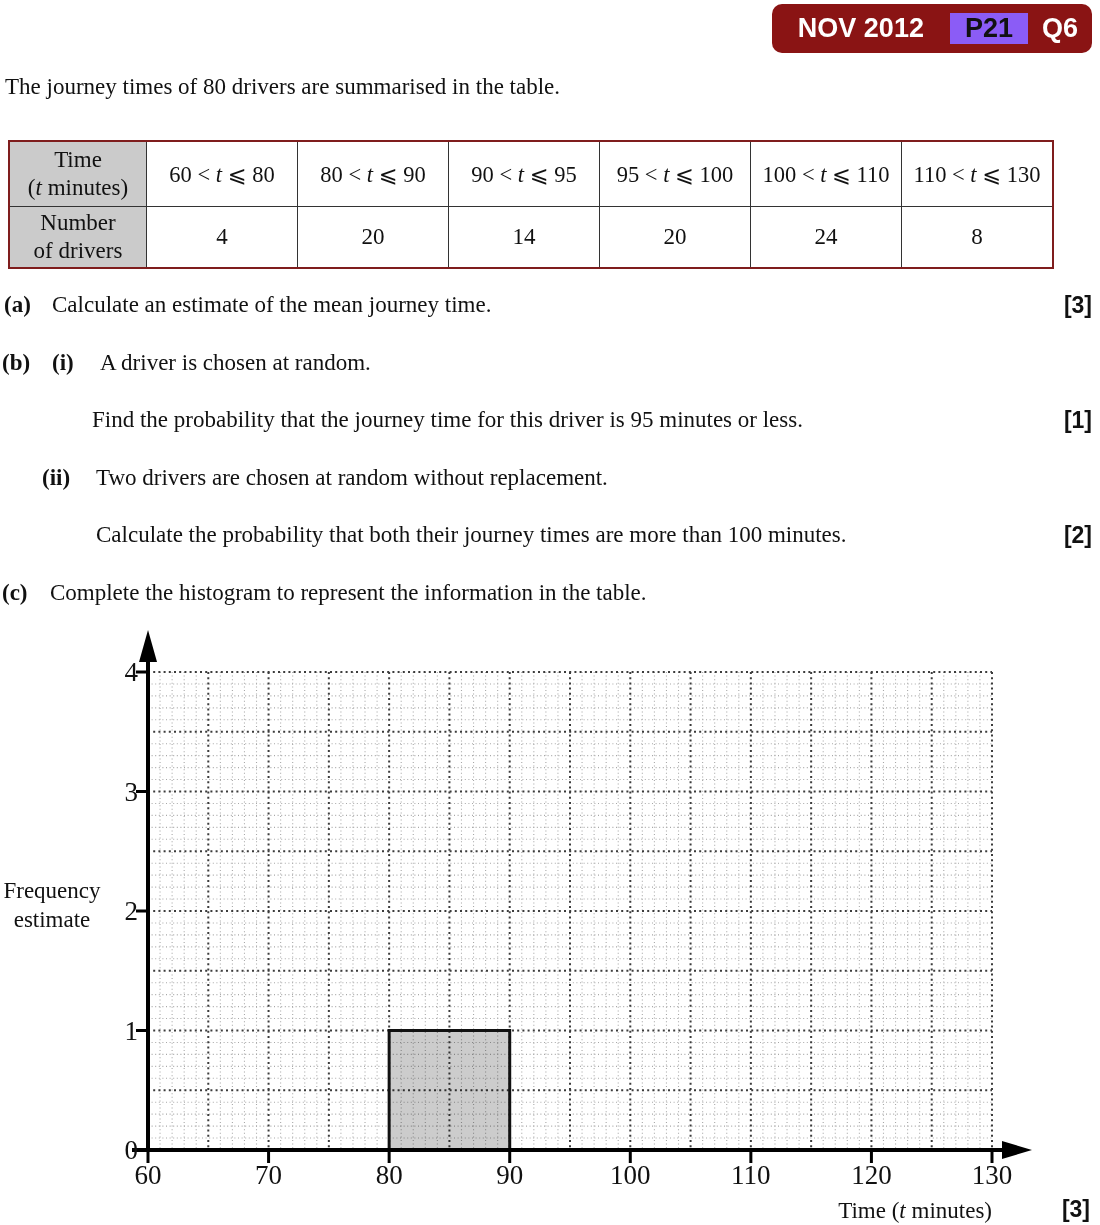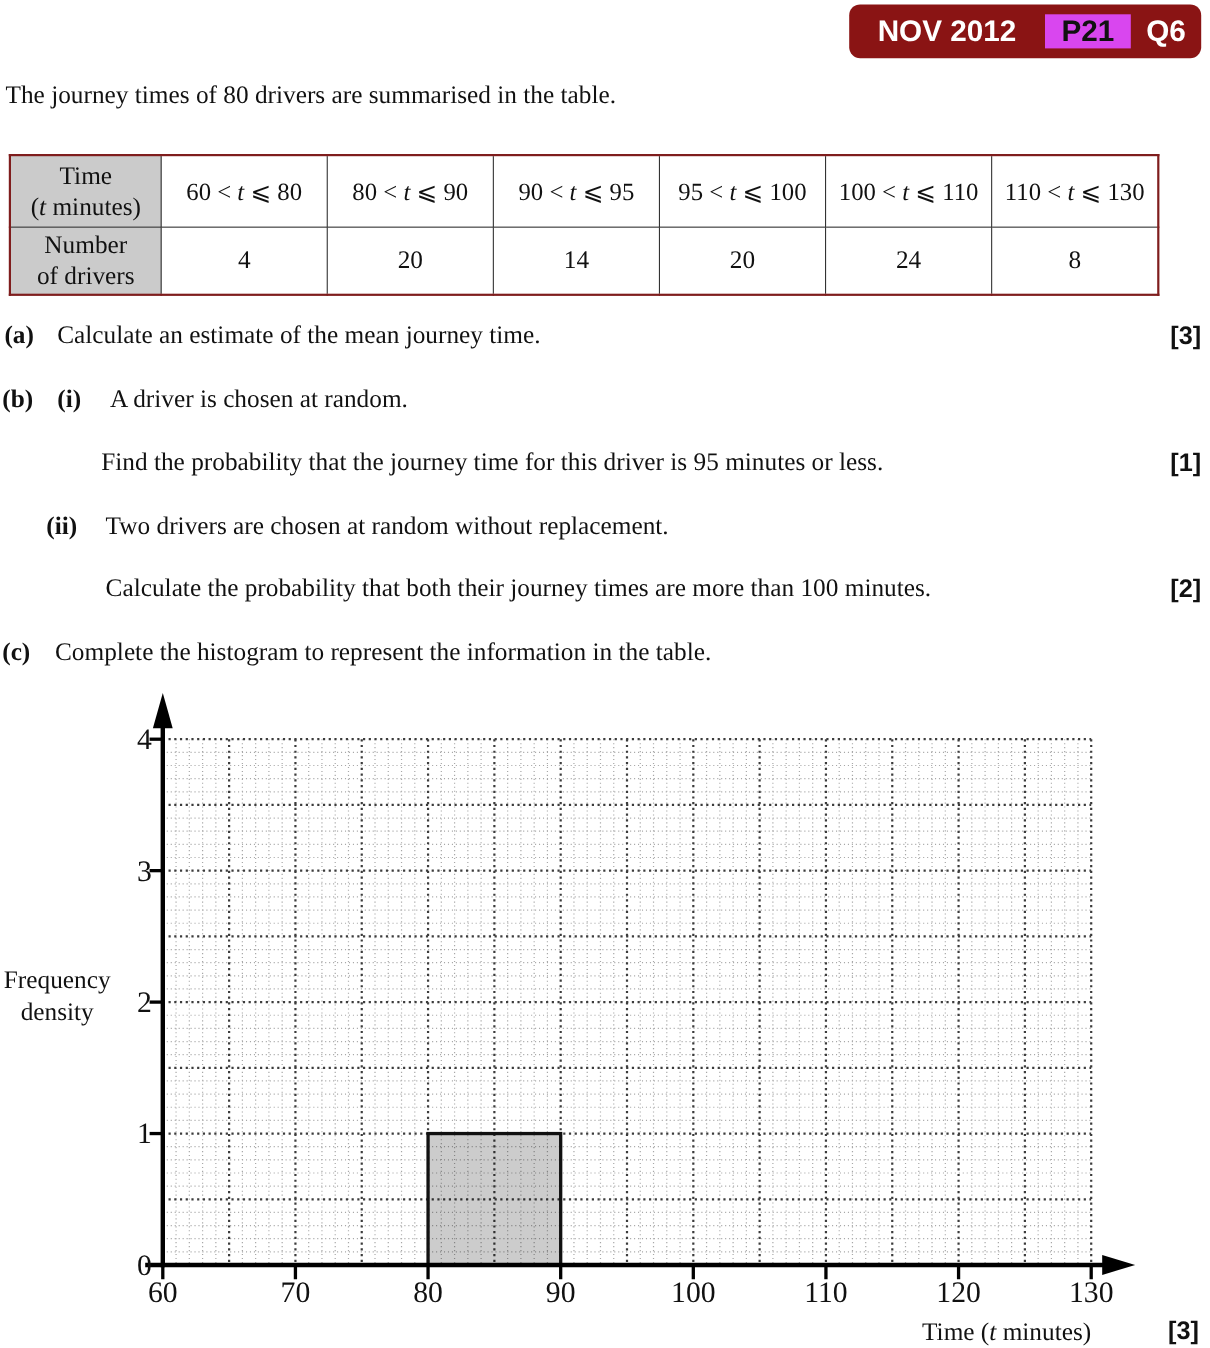--- a/index.html
+++ b/index.html
@@ -8,21 +8,21 @@
     font-family:"Liberation Serif","DejaVu Serif",serif;color:#111;overflow:hidden;
   }
   
   .badge{
     position:absolute;top:4px;right:8px;height:49px;display:flex;align-items:center;
     background:#8a1414;border-radius:10px;overflow:hidden;
     font-family:"Liberation Sans","DejaVu Sans",sans-serif;font-weight:bold;font-size:27px;
   }
   .badge .seg{display:flex;align-items:center;justify-content:center}
   .badge .session{color:#fff;padding:0 26px}
-  .badge .paper{background:#d946ef;color:#111;padding:0 15px}
+  .badge .paper{background:#8b5cf6;color:#111;padding:0 15px}
   .badge .question{color:#fff;padding:0 14px}
   
   .intro{position:absolute;top:74px;left:5px;font-size:23px;white-space:nowrap}
   
   table.freq{position:absolute;top:140px;left:8px;border-collapse:collapse;table-layout:fixed;border:2px solid #7f1d1d}
   table.freq th,table.freq td{border:1.5px solid #333;text-align:center;vertical-align:middle;padding:2px}
   table.freq th.rowhead{background:#cbcbcb;font-weight:normal;white-space:pre-line;width:132px;font-size:23px;line-height:1.2}
   table.freq td{width:146px;font-size:23px;white-space:nowrap}
   table.freq tr.r1 td, table.freq tr.r1 th{height:60px}
   table.freq tr.r1 td{font-size:22.5px}
@@ -248,15 +248,15 @@
     <text x="509.7142857142857" y="1184" text-anchor="middle">90</text>
     <line x1="630.2857142857142" y1="1150" x2="630.2857142857142" y2="1163" class="tickln"></line>
     <text x="630.2857142857142" y="1184" text-anchor="middle">100</text>
     <line x1="750.8571428571429" y1="1150" x2="750.8571428571429" y2="1163" class="tickln"></line>
     <text x="750.8571428571429" y="1184" text-anchor="middle">110</text>
     <line x1="871.4285714285714" y1="1150" x2="871.4285714285714" y2="1163" class="tickln"></line>
     <text x="871.4285714285714" y="1184" text-anchor="middle">120</text>
     <line x1="992" y1="1150" x2="992" y2="1163" class="tickln"></line>
     <text x="992" y="1184" text-anchor="middle">130</text>
   </svg>
-<div class="ylab">Frequency density</div>
+<div class="ylab">Frequency estimate</div>
 <div class="xlab">Time (<i>t</i> minutes)</div>
 <div class="chartmark">[3]</div>
 
 </body></html>

